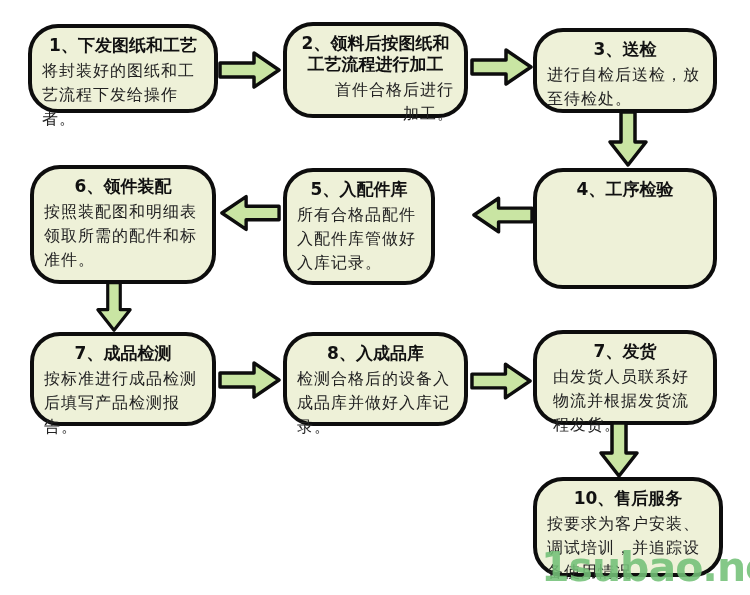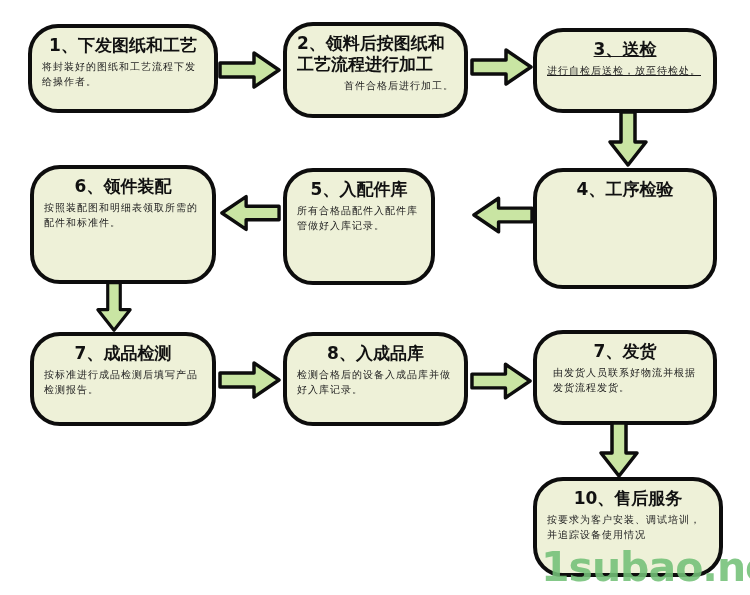--- a/index.html
+++ b/index.html
@@ -32,39 +32,39 @@
   .node-title {
     font-family: "DejaVu Sans", "Liberation Sans", sans-serif;
     font-weight: bold;
     font-size: 17px;
     line-height: 1.25;
     text-align: center;
     color: #111;
   }
   .node-body {
     font-family: "DejaVu Serif", "Liberation Serif", serif;
-    font-size: 10px;
+    font-size: 16px;
     line-height: 1.5;
     letter-spacing: 1px;
     margin-top: 3px;
     text-align: left;
     color: #222;
   }
   
   .n1  { left: 28px;  top: 24px;  width: 190px; height: 89px;  }
   .n2  { left: 283px; top: 22px;  width: 185px; height: 96px;  }
-  .n3  { left: 533px; top: 28px;  width: 184px; height: 85px; text-decoration: underline;  }
+  .n3  { left: 533px; top: 28px;  width: 184px; height: 85px;  }
   .n4  { left: 533px; top: 168px; width: 184px; height: 121px; }
   .n5  { left: 283px; top: 168px; width: 152px; height: 117px; }
   .n6  { left: 30px;  top: 165px; width: 186px; height: 119px; }
   .n7  { left: 30px;  top: 332px; width: 186px; height: 94px;  }
   .n8  { left: 283px; top: 332px; width: 185px; height: 94px;  }
   .n9  { left: 533px; top: 330px; width: 184px; height: 95px;  }
   .n10 { left: 533px; top: 477px; width: 190px; height: 100px; }
-  .n2 .node-title { text-align: left; }
+  .n2 .node-title { text-align: center; }
   .n2 .node-body  { text-align: right; margin-top: 2px; margin-left: 28px; }
   .n9 .node-body  { padding-left: 6px; }
   
   .arrow { position: absolute; }
   .a12  { left: 218px; top: 50px;  width: 64px; height: 40px; }
   .a23  { left: 470px; top: 47px;  width: 64px; height: 40px; }
   .a34  { left: 606px; top: 109px; width: 44px; height: 60px; }
   .a45  { left: 471px; top: 194px; width: 63px; height: 42px; }
   .a56  { left: 219px; top: 192px; width: 62px; height: 42px; }
   .a67  { left: 92px;  top: 281px; width: 44px; height: 52px; }

